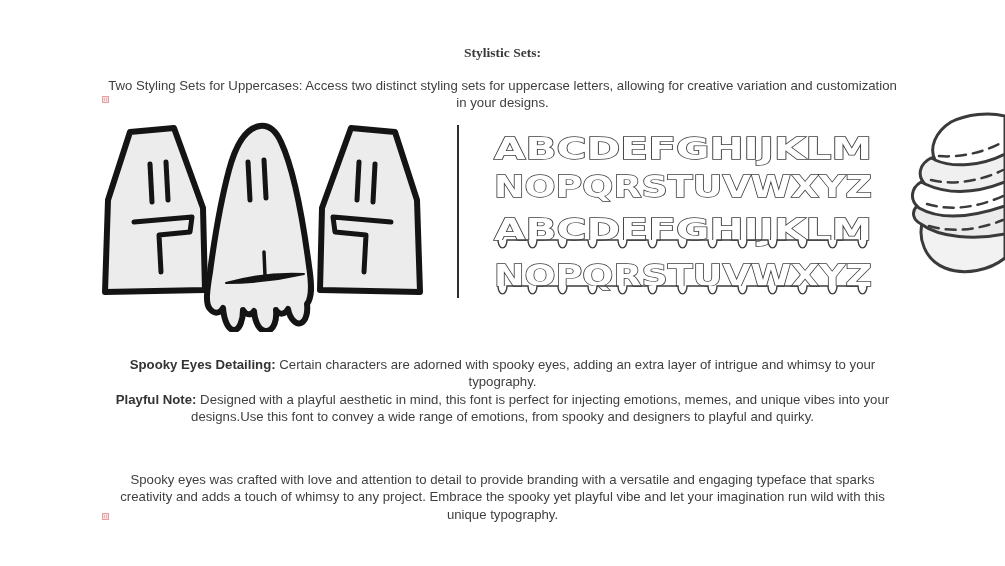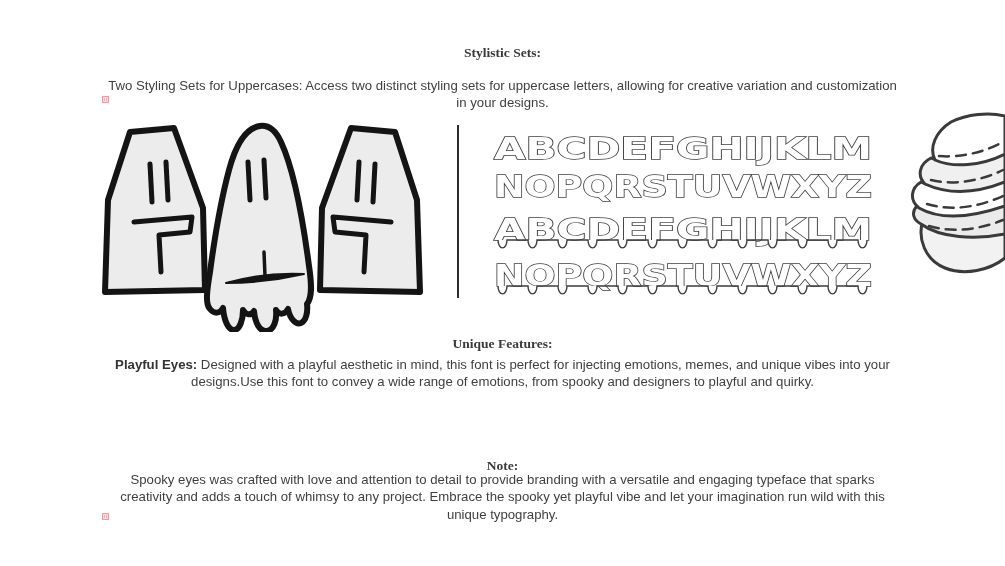--- a/index.html
+++ b/index.html
@@ -154,23 +154,22 @@
       <path d="M30 52 C24 40 30 24 46 14 C62 6 84 4 100 8 L100 46 C76 58 48 60 30 52 Z" fill="#ffffff"></path>
     </g>
     <g stroke="#3a3a3a" stroke-width="2.5" fill="none" stroke-dasharray="10 7" stroke-linecap="round">
       <path d="M34 48 C55 50 80 44 98 34"></path>
       <path d="M26 72 C50 78 78 72 98 62"></path>
       <path d="M22 96 C48 104 76 98 98 88"></path>
       <path d="M24 118 C50 126 78 120 98 112"></path>
     </g>
   </svg>
 
-  <div class="heading" style="top:336px;">Unique Features:</div>
   <div class="para" style="top:356px; width:805px;">
-    <span class="feature-line"><strong>Playful Eyes:</strong><span> Designed with a playful aesthetic in mind, this font is perfect for injecting emotions, memes, and unique vibes into your designs.Use this font to convey a wide range of emotions, from spooky and designers to playful and quirky.</span></span>
+    <span class="feature-line"><strong>Spooky Eyes Detailing:</strong><span> Certain characters are adorned with spooky eyes, adding an extra layer of intrigue and whimsy to your typography.</span></span>
+    <span class="feature-line"><strong>Playful Note:</strong><span> Designed with a playful aesthetic in mind, this font is perfect for injecting emotions, memes, and unique vibes into your designs.Use this font to convey a wide range of emotions, from spooky and designers to playful and quirky.</span></span>
   </div>
 
-  <div class="heading" style="top:458px;">Note:</div>
   <div class="para" style="top:471px; width:790px;">Spooky eyes was crafted with love and attention to detail to provide branding with a versatile and engaging typeface that sparks creativity and adds a touch of whimsy to any project. Embrace the spooky yet playful vibe and let your imagination run wild with this unique typography.</div>
 
   <div class="broken-img" style="left:102px; top:513px;"></div>
 
 </div>
 
 </body></html>

